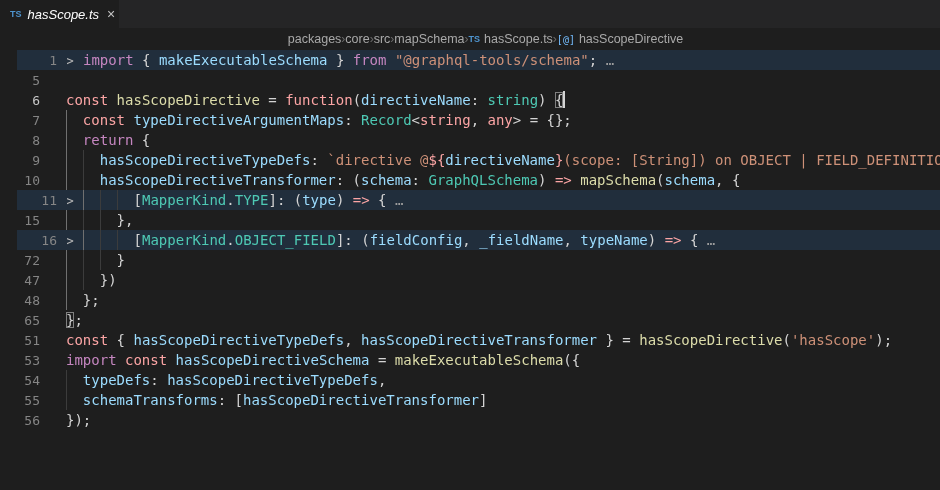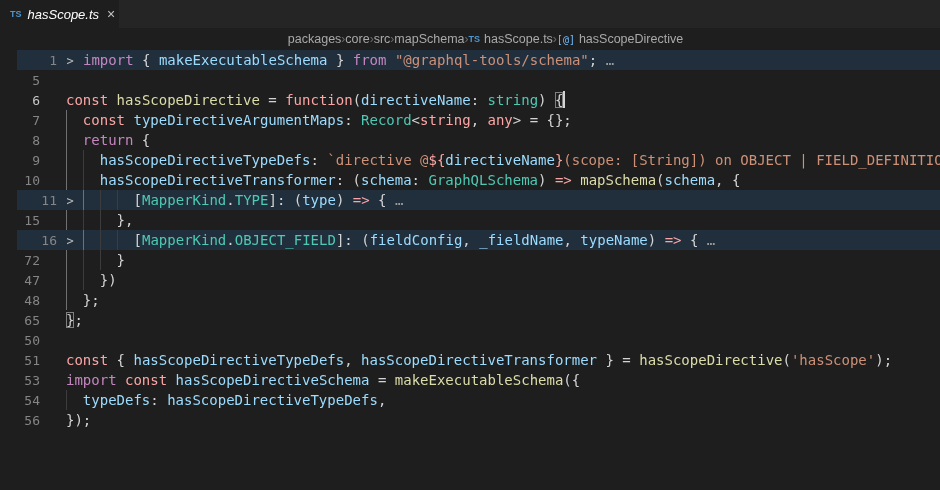--- a/index.html
+++ b/index.html
@@ -125,18 +125,18 @@
     <div class="line"><span class="gut-num">8</span><span class="gut-chev"></span><span class="guide a" style="left: calc(0ch + 66px);"></span><span class="tk-pu">  </span><span class="tk-kwc">return</span><span class="tk-pu"> {</span></div>
     <div class="line"><span class="gut-num">9</span><span class="gut-chev"></span><span class="guide a" style="left: calc(0ch + 66px);"></span><span class="guide" style="left: calc(2ch + 66px);"></span><span class="tk-pu">    </span><span class="tk-vr">hasScopeDirectiveTypeDefs</span><span class="tk-pu">: </span><span class="tk-st">`directive @</span><span class="tk-kw">${</span><span class="tk-vr">directiveName</span><span class="tk-kw">}</span><span class="tk-st">(scope: [String]) on OBJECT | FIELD_DEFINITION`</span></div>
     <div class="line"><span class="gut-num">10</span><span class="gut-chev"></span><span class="guide a" style="left: calc(0ch + 66px);"></span><span class="guide" style="left: calc(2ch + 66px);"></span><span class="tk-pu">    </span><span class="tk-vr">hasScopeDirectiveTransformer</span><span class="tk-pu">: (</span><span class="tk-vr">schema</span><span class="tk-pu">: </span><span class="tk-ty">GraphQLSchema</span><span class="tk-pu">) </span><span class="tk-kw">=&gt;</span><span class="tk-pu"> </span><span class="tk-fn">mapSchema</span><span class="tk-pu">(</span><span class="tk-vr">schema</span><span class="tk-pu">, {</span></div>
     <div class="line hl"><span class="gut-num">11</span><span class="gut-chev">&gt;</span><span class="guide a" style="left: calc(0ch + 66px);"></span><span class="guide" style="left: calc(2ch + 66px);"></span><span class="guide" style="left: calc(4ch + 66px);"></span><span class="tk-pu">      [</span><span class="tk-ty">MapperKind</span><span class="tk-pu">.</span><span class="tk-ty">TYPE</span><span class="tk-pu">]: (</span><span class="tk-vr">type</span><span class="tk-pu">) </span><span class="tk-kw">=&gt;</span><span class="tk-pu"> { </span><span class="tk-el">…</span></div>
     <div class="line"><span class="gut-num">15</span><span class="gut-chev"></span><span class="guide a" style="left: calc(0ch + 66px);"></span><span class="guide" style="left: calc(2ch + 66px);"></span><span class="guide" style="left: calc(4ch + 66px);"></span><span class="tk-pu">      },</span></div>
     <div class="line hl"><span class="gut-num">16</span><span class="gut-chev">&gt;</span><span class="guide a" style="left: calc(0ch + 66px);"></span><span class="guide" style="left: calc(2ch + 66px);"></span><span class="guide" style="left: calc(4ch + 66px);"></span><span class="tk-pu">      [</span><span class="tk-ty">MapperKind</span><span class="tk-pu">.</span><span class="tk-ty">OBJECT_FIELD</span><span class="tk-pu">]: (</span><span class="tk-vr">fieldConfig</span><span class="tk-pu">, </span><span class="tk-vr">_fieldName</span><span class="tk-pu">, </span><span class="tk-vr">typeName</span><span class="tk-pu">) </span><span class="tk-kw">=&gt;</span><span class="tk-pu"> { </span><span class="tk-el">…</span></div>
     <div class="line"><span class="gut-num">72</span><span class="gut-chev"></span><span class="guide a" style="left: calc(0ch + 66px);"></span><span class="guide" style="left: calc(2ch + 66px);"></span><span class="guide" style="left: calc(4ch + 66px);"></span><span class="tk-pu">      }</span></div>
     <div class="line"><span class="gut-num">47</span><span class="gut-chev"></span><span class="guide a" style="left: calc(0ch + 66px);"></span><span class="guide" style="left: calc(2ch + 66px);"></span><span class="tk-pu">    })</span></div>
     <div class="line"><span class="gut-num">48</span><span class="gut-chev"></span><span class="guide a" style="left: calc(0ch + 66px);"></span><span class="tk-pu">  };</span></div>
     <div class="line"><span class="gut-num">65</span><span class="gut-chev"></span><span class="tk-pu tk-box">}</span><span class="tk-pu">;</span></div>
-    <div class="line"><span class="gut-num">50</span><span class="gut-chev"></span></div>
     <div class="line"><span class="gut-num">51</span><span class="gut-chev"></span><span class="tk-kw">const</span><span class="tk-pu"> { </span><span class="tk-vr">hasScopeDirectiveTypeDefs</span><span class="tk-pu">, </span><span class="tk-vr">hasScopeDirectiveTransformer</span><span class="tk-pu"> } = </span><span class="tk-fn">hasScopeDirective</span><span class="tk-pu">(</span><span class="tk-st">'hasScope'</span><span class="tk-pu">);</span></div>
     <div class="line"><span class="gut-num">53</span><span class="gut-chev"></span><span class="tk-kwc">import</span><span class="tk-pu"> </span><span class="tk-kw">const</span><span class="tk-pu"> </span><span class="tk-vr">hasScopeDirectiveSchema</span><span class="tk-pu"> = </span><span class="tk-fn">makeExecutableSchema</span><span class="tk-pu">({</span></div>
     <div class="line"><span class="gut-num">54</span><span class="gut-chev"></span><span class="guide" style="left: calc(0ch + 66px);"></span><span class="tk-pu">  </span><span class="tk-vr">typeDefs</span><span class="tk-pu">: </span><span class="tk-vr">hasScopeDirectiveTypeDefs</span><span class="tk-pu">,</span></div>
+    <div class="line"><span class="gut-num">55</span><span class="gut-chev"></span><span class="guide" style="left: calc(0ch + 66px);"></span><span class="tk-pu">  </span><span class="tk-vr">schemaTransforms</span><span class="tk-pu">: [</span><span class="tk-vr">hasScopeDirectiveTransformer</span><span class="tk-pu">]</span></div>
     <div class="line"><span class="gut-num">56</span><span class="gut-chev"></span><span class="tk-pu">});</span></div>
   </div>
 
 </body></html>

